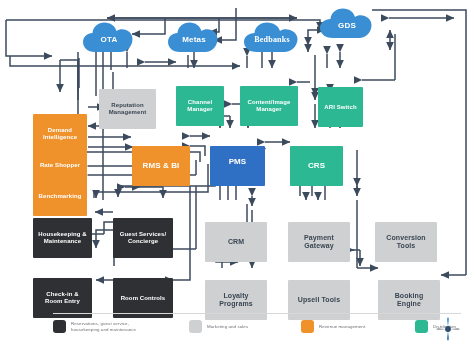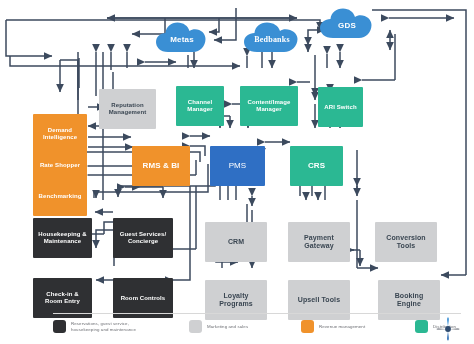--- a/index.html
+++ b/index.html
@@ -23,21 +23,21 @@
     letter-spacing:.1px;
     padding:20px 3px;
     z-index:3;
     margin-top:19px;
   }
   .node span{display:block;}
 
   .n-orange{background:#f0922b;color:#ffffff;font-weight:bold;}
   .n-gray{background:#cfd0d2;color:#3a4652;font-weight:bold;}
   .n-teal{background:#2bb893;color:#ffffff;font-weight:bold;}
-  .n-blue{background:#2f6fc4;color:#ffffff;font-weight:normal;}
+  .n-blue{background:#2f6fc4;color:#ffffff;font-weight:bold;align-items:flex-end;}
   .n-dark{background:#2f3033;color:#ffffff;font-weight:bold;}
 
   
   .cloud{
     position:absolute;z-index:3;
     display:flex;align-items:center;justify-content:center;
   }
   .cloud svg{position:absolute;left:0;top:0;}
   .cloud span{
     position:relative;z-index:2;color:#ffffff;font-weight:bold;
@@ -237,22 +237,28 @@
       <path d="M357,186 L357,196" marker-start="url(#ah)" marker-end="url(#ah)"></path>
       <path d="M357,200 L357,268"></path>
       <path d="M357,268 L378,268" marker-end="url(#ah)"></path>
       <path d="M357,190 L357,150"></path>
       <path d="M357,150 L357,150"></path>
 
       <path d="M222,268 L222,256"></path>
     </g>
   </svg>
 
-
-  <div class="cloud" style="left:156px;top:22px;width:52px;height:32px;">
+  <div class="cloud" style="left:83px;top:22px;width:52px;height:32px;">
+    <svg width="52" height="32" viewBox="0 0 52 32">
+      <path d="M12,30 C4,30 0,25 0,20 C0,14.5 4.5,11 9.5,11 C10,5 15,0.5 21.5,0.5 C27.5,0.5 32,4 33.5,9 C35,7.8 37,7.2 39,7.2 C45,7.2 49.5,11.5 49.5,17 C49.5,24 44,30 37,30 Z" fill="#3a8fd4"></path>
+    </svg>
+    <span>OTA</span>
+  </div>
+
+  <div class="cloud" style="left:168px;top:22px;width:52px;height:32px;">
     <svg width="52" height="32" viewBox="0 0 52 32">
       <path d="M12,30 C4,30 0,25 0,20 C0,14.5 4.5,11 9.5,11 C10,5 15,0.5 21.5,0.5 C27.5,0.5 32,4 33.5,9 C35,7.8 37,7.2 39,7.2 C45,7.2 49.5,11.5 49.5,17 C49.5,24 44,30 37,30 Z" fill="#3a8fd4"></path>
     </svg>
     <span>Metas</span>
   </div>
 
   <div class="cloud" style="left:244px;top:22px;width:56px;height:32px;font-family:Liberation Serif, serif;">
     <svg width="56" height="32" viewBox="0 0 56 32">
       <path d="M13,30 C4.5,30 0,25 0,20 C0,14.5 5,11 10.5,11 C11,5 16,0.5 23,0.5 C29.5,0.5 34.5,4 36,9 C37.5,7.8 39.5,7.2 41.5,7.2 C48,7.2 53.5,11.5 53.5,17 C53.5,24 47.5,30 40,30 Z" fill="#3a8fd4"></path>
     </svg>

